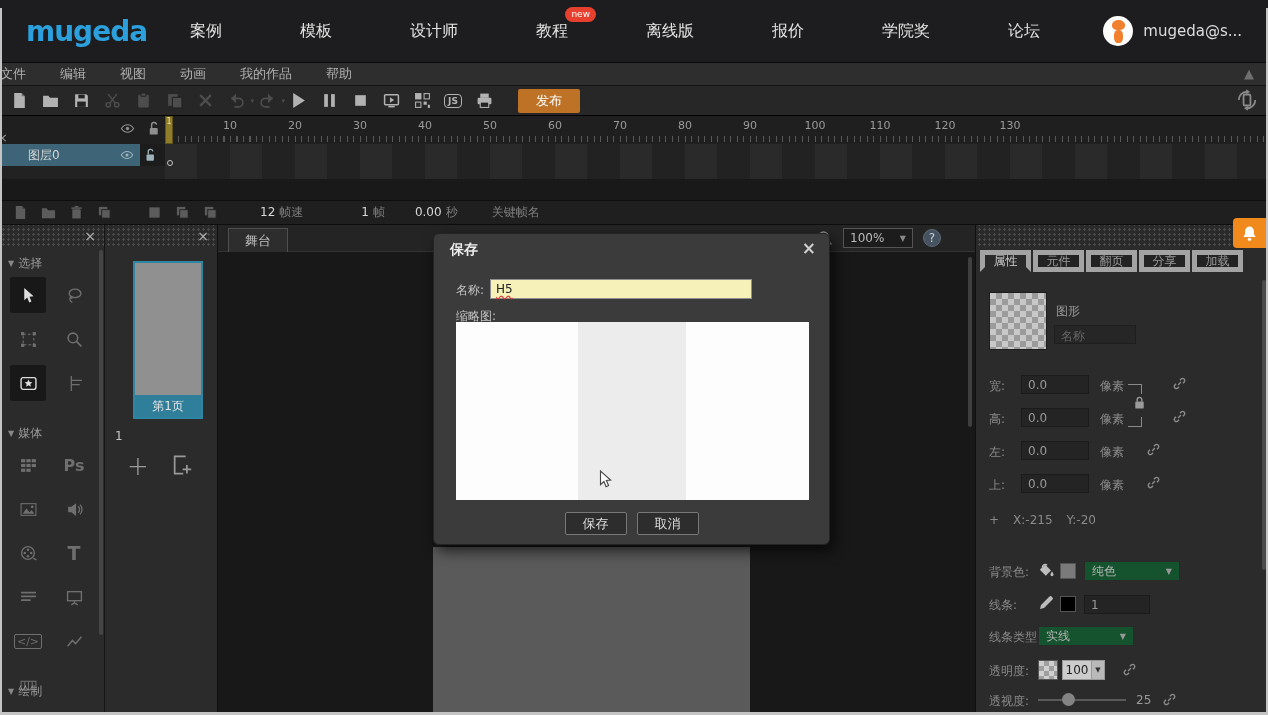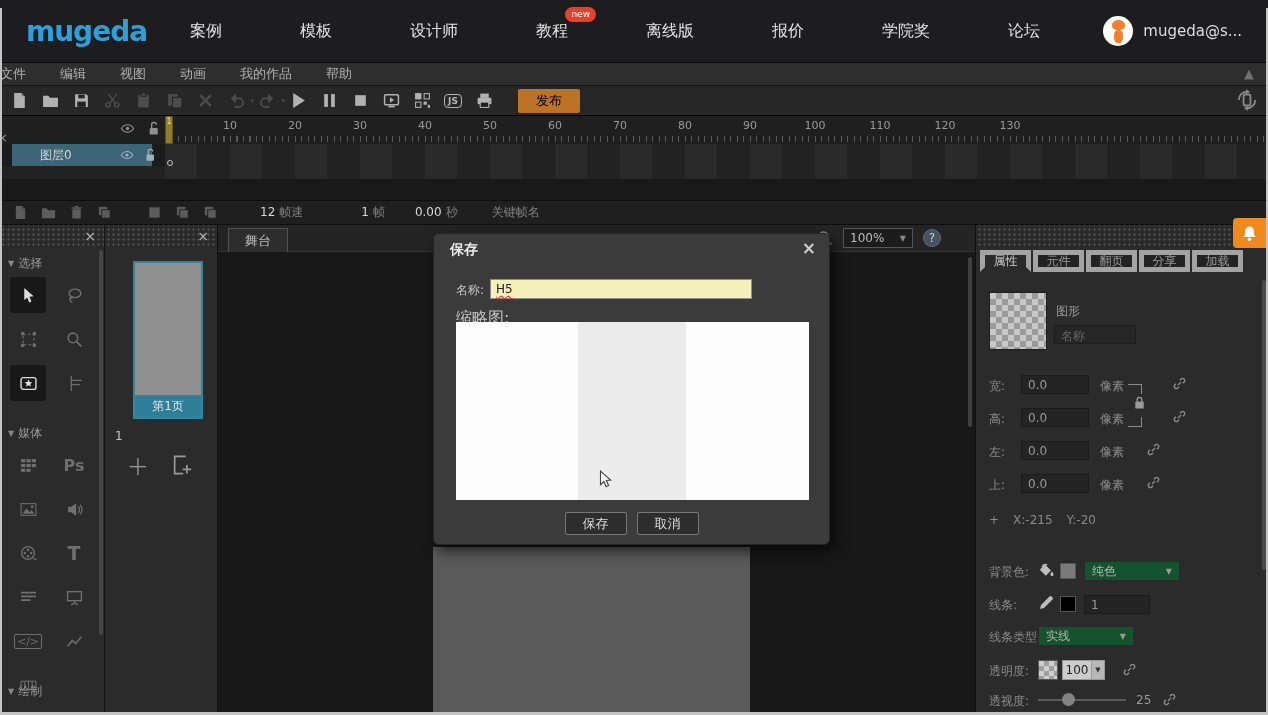--- a/index.html
+++ b/index.html
@@ -27,36 +27,36 @@
   .menu-item { font-size:13px; color:#b0b0b0; cursor:pointer; }
   .menu-collapse { position:absolute; right:14px; top:3px; color:#6f6f6f; font-size:13px; cursor:pointer; }
 
   
   .toolbar { position:absolute; left:0; top:85px; width:1268px; height:30px; background:#272727; border-top:1px solid #141414; display:flex; align-items:center; padding-left:8px; gap:9px; }
   .tb-btn { position:relative; width:22px; height:22px; display:inline-flex; align-items:center; justify-content:center; color:#b2b2b2; cursor:pointer; }
   .tb-btn svg { width:17px; height:17px; }
   .tb-btn.dim { color:#4d4d4d; cursor:default; }
   .tb-caret { position:absolute; right:-7px; top:7px; font-size:7px; color:#4d4d4d; }
   .js-badge { font-size:9px; font-weight:bold; border:1.5px solid currentColor; border-radius:4px; padding:1px 3px; }
-  .publish-btn { margin-left:14px; width:62px; height:24px; background:#bd7226; color:#000000; font-size:13px; border:none; border-radius:2px; cursor:pointer; }
+  .publish-btn { margin-left:14px; width:62px; height:24px; background:#bd7226; color:#ffffff; font-size:13px; border:none; border-radius:2px; cursor:pointer; }
   .tb-rotate { position:absolute; right:8px; top:3px; width:24px; height:24px; color:#8a8a8a; cursor:pointer; }
   .tb-rotate svg { width:22px; height:22px; }
 
   
   .timeline { position:absolute; left:0; top:115px; width:1268px; height:85px; background:#1c1c1c; border-top:1px solid #000; }
   .tl-ruler { position:absolute; left:0; top:0; right:0; height:28px; background:#1f1f1f; }
   .ruler-num { position:absolute; top:3px; transform:translateX(-50%); font-size:11px; color:#9a9a9a; }
   .ruler-ticks { position:absolute; left:165px; right:0; top:20px; height:6px;
     background:repeating-linear-gradient(90deg,#585858 0 1px,transparent 1px 6.5px); }
   .tl-track { position:absolute; left:165px; right:0; top:28px; height:50px;
     background:repeating-linear-gradient(90deg,#2a2a2a 0 32.5px,#222 32.5px 65px); }
   .tl-header-icons { position:absolute; left:120px; top:5px; display:flex; gap:10px; color:#8f8f8f; }
   .tl-header-icons span { width:16px; height:16px; cursor:pointer; }
   .tl-header-icons svg { width:15px; height:15px; }
-  .layer-row { position:absolute; left:12px; top:28px; width:140px; height:22px; background:#3e6577; display:flex; align-items:center; padding-left:28px; font-size:12px; color:#d5d5d5; cursor:pointer; }
+  .layer-row { position:absolute; left:0; top:28px; width:140px; height:22px; background:#3e6577; display:flex; align-items:center; padding-left:28px; font-size:12px; color:#d5d5d5; cursor:pointer; }
   .layer-icons { position:absolute; left:120px; top:31px; display:flex; gap:8px; color:#9fb2ba; z-index:3; }
   .layer-icons span { width:15px; height:15px; cursor:pointer; }
   .layer-icons svg { width:14px; height:14px; }
   .playhead { position:absolute; left:165px; top:0; width:8px; height:28px; background:#8f7d2a; border:1px solid #5f531a; color:#e8e0a0; font-size:8px; text-align:center; line-height:10px; z-index:4; cursor:ew-resize; }
   .keyframe-dot { position:absolute; left:167px; top:44px; width:6px; height:6px; border:1px solid #c5c5c5; border-radius:50%; z-index:4; }
   .tl-close { position:absolute; left:-3px; top:14px; color:#999; font-size:13px; cursor:pointer; z-index:5; }
   .tl-bottom { position:absolute; left:0; top:63px; right:0; height:22px; background:#191919; }
   .tl-label-col { position:absolute; left:0; top:50px; width:165px; height:13px; background:#222; }
 
   
@@ -160,21 +160,21 @@
   .bell { position:absolute; left:1233px; top:218px; width:33px; height:30px; background:#f08a1d; border-radius:4px 0 0 4px; display:flex; align-items:center; justify-content:center; z-index:60; cursor:pointer; }
   .bell svg { width:17px; height:17px; }
 
   
   .modal { position:absolute; left:433px; top:233px; width:397px; height:312px; background:#3b3b3b; border:1px solid #242424; border-radius:6px; box-shadow:4px 6px 14px rgba(0,0,0,.65); z-index:50; }
   .modal-title { position:absolute; left:16px; top:7px; font-size:14px; font-weight:bold; color:#ececec; }
   .modal-x { position:absolute; right:13px; top:4px; color:#cfcfcf; font-size:17px; font-weight:bold; cursor:pointer; }
   .modal-name-label { position:absolute; left:22px; top:48px; font-size:12px; color:#c5c5c5; }
   .modal-name-input { position:absolute; left:56px; top:45px; width:262px; height:20px; background:#f5f1b8; border:1px solid #8f8f8f; padding:2px 5px; font-size:12px; cursor:text; }
   .h5text { color:#222; text-decoration:underline; text-decoration-style:wavy; text-decoration-color:#d33; text-underline-offset:2px; }
-  .modal-thumb-label { position:absolute; left:22px; top:74px; font-size:16px; color:#c5c5c5; }
+  .modal-thumb-label { position:absolute; left:22px; top:74px; font-size:12px; color:#c5c5c5; }
   .modal-thumb { position:absolute; left:22px; top:88px; width:353px; height:178px; background:#fdfdfd; overflow:hidden; }
   .modal-thumb .stripe { position:absolute; left:122px; top:0; width:108px; height:100%; background:#ececec; }
   .thumb-cursor { position:absolute; left:140px; top:148px; width:18px; height:18px; }
   .modal-buttons { position:absolute; left:0; bottom:9px; width:100%; display:flex; justify-content:center; gap:10px; }
   .modal-btn { width:62px; height:23px; background:#2d2d2d; border:1px solid #787878; border-radius:2px; color:#ddd; font-size:13px; cursor:pointer; }
 </style>
 </head>
 <body>
 
 <div class="screen">

